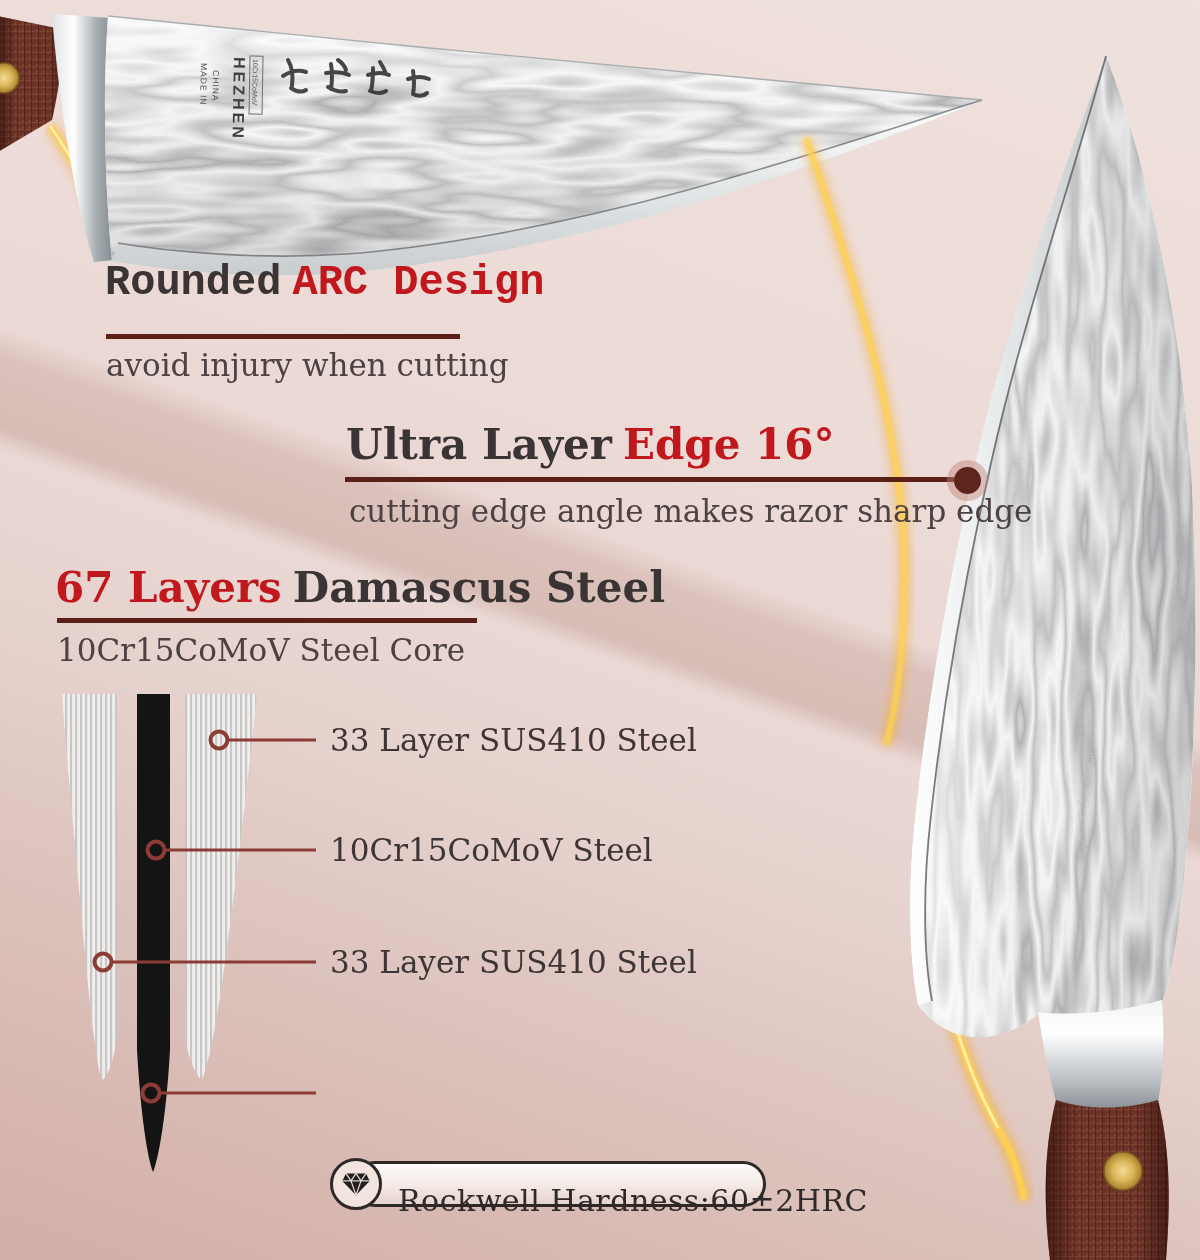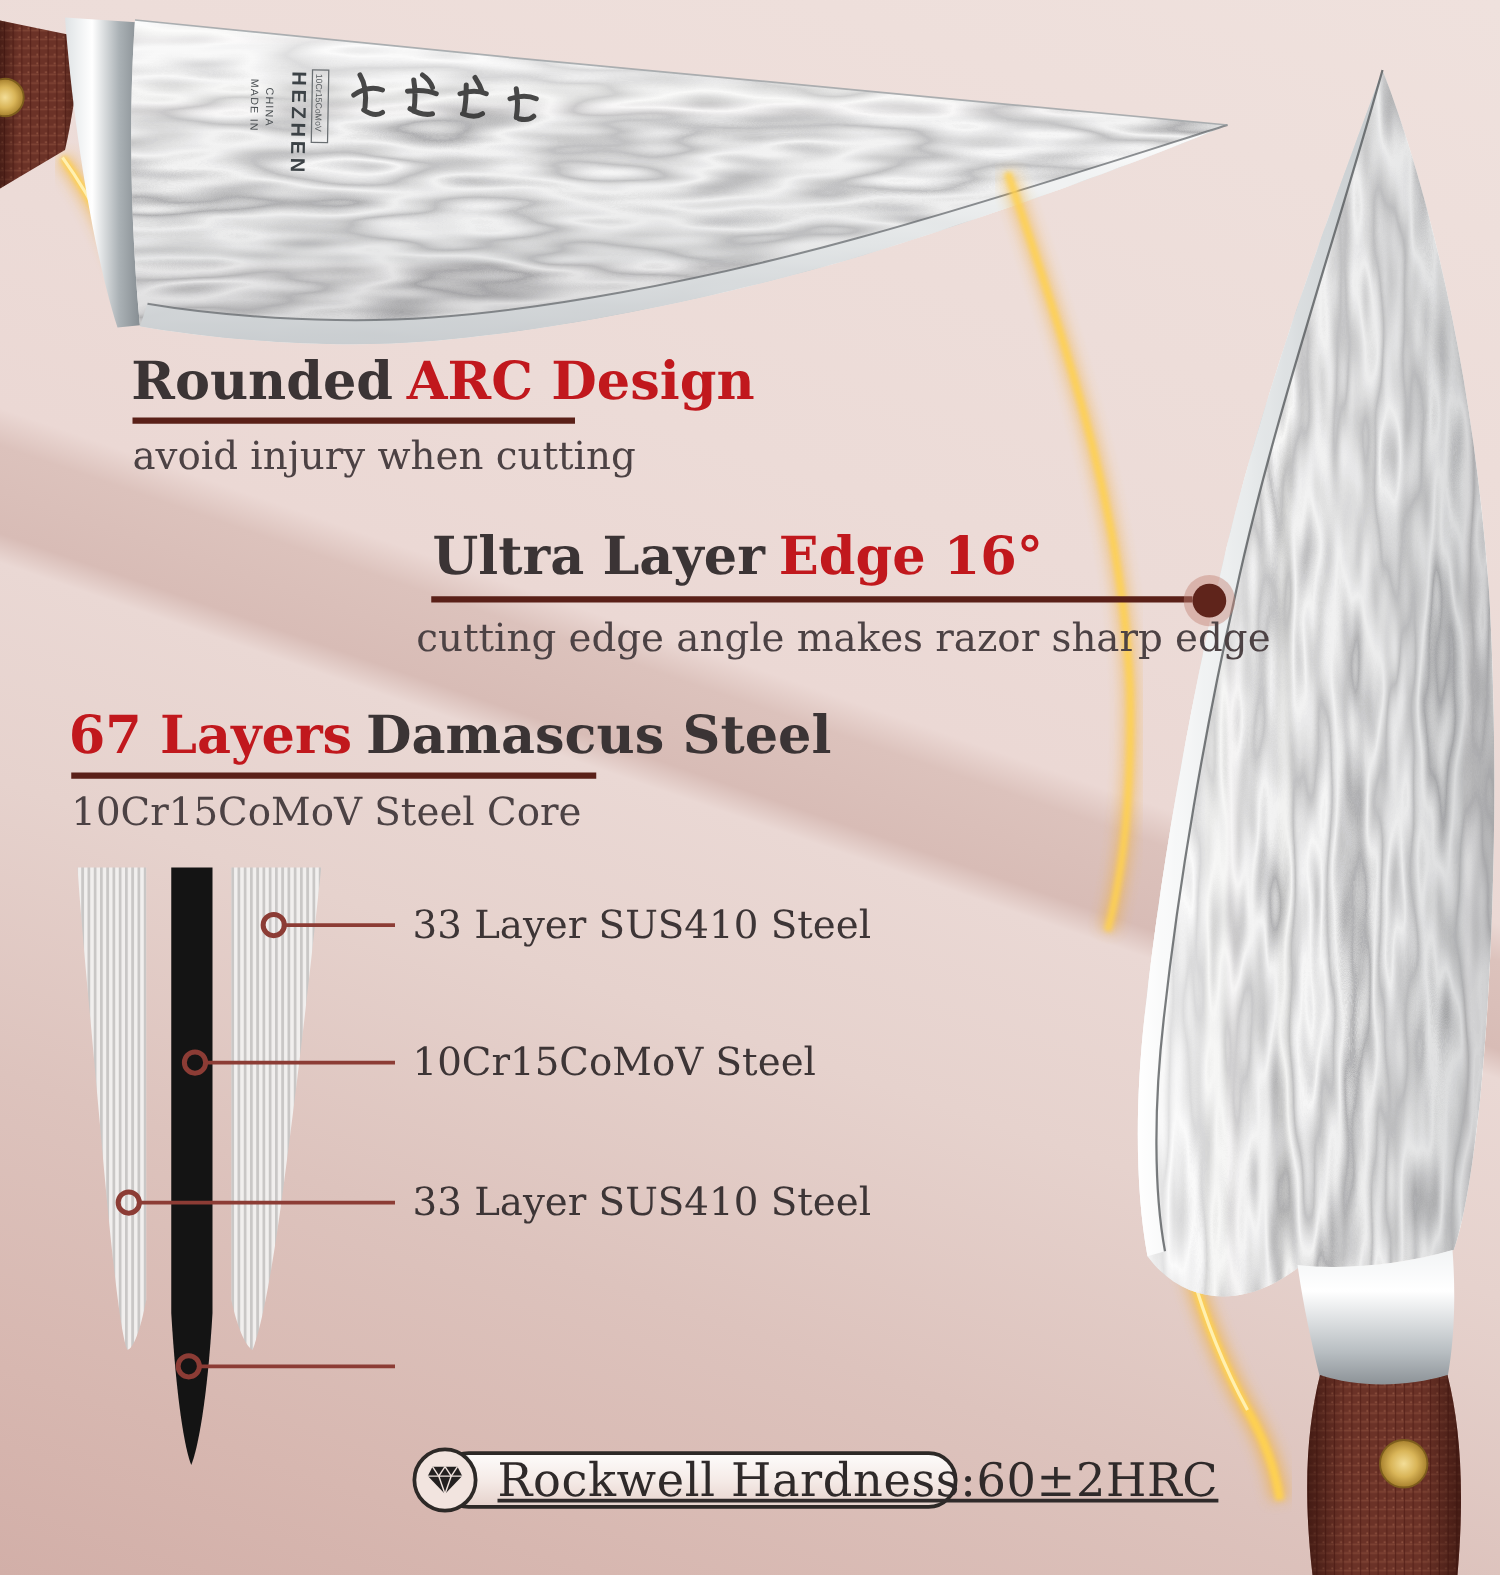--- a/index.html
+++ b/index.html
@@ -27,22 +27,22 @@
   .badge{position:absolute;left:330px;top:1161px;width:436px;height:46px;}
   .badge .pill{
     position:absolute;left:22px;top:0;width:414px;height:46px;border:3px solid #2d2927;border-radius:26px;
     box-sizing:border-box;background:linear-gradient(180deg,#fdfbfa 0%,#f4e9e5 55%,#e6d3cd 100%);
   }
   .badge .gem-circle{
     position:absolute;left:0;top:-3px;width:52px;height:52px;border:3px solid #2d2927;border-radius:50%;
     box-sizing:border-box;background:#f2e4df;display:flex;align-items:center;justify-content:center;
   }
   .badge .txt{
-    position:absolute;left:68px;top:0;height:46px;display:flex;align-items:center;
-    font-size:37px;color:#2f2a2a;letter-spacing:.5px;white-space:nowrap;text-decoration:underline;
+    position:absolute;left:68px;top:16px;height:46px;display:flex;align-items:center;
+    font-size:30px;color:#2f2a2a;letter-spacing:.5px;white-space:nowrap;
   }
 </style>
 </head>
 <body>
 
 <div class="stage">
 
   <svg class="abs" style="left:0;top:0" width="1200" height="1260" viewBox="0 0 1200 1260">
     <defs>
       <filter id="damH" x="-5%" y="-5%" width="110%" height="110%">
@@ -214,32 +214,32 @@
         <circle cx="156" cy="850" r="8.5" stroke-width="4"></circle>
         <line x1="165" y1="850" x2="316" y2="850" stroke-width="3"></line>
         <circle cx="103" cy="962" r="8.5" stroke-width="4"></circle>
         <line x1="112" y1="962" x2="316" y2="962" stroke-width="3"></line>
         <circle cx="151" cy="1093" r="8.5" stroke-width="4"></circle>
         <line x1="160" y1="1093" x2="316" y2="1093" stroke-width="3"></line>
       </g>
     </g>
   </svg>
 
-  <div class="hd" style="left:105px;top:282px;">
+  <div class="hd" style="left:105px;top:260px;font-family:Liberation Mono, monospace;">
     <span class="lead">Rounded</span><span class="accent">ARC Design</span>
   </div>
   <div class="rule" style="left:106px;top:334px;width:354px;"></div>
   <div class="sub" style="left:106px;top:348px;text-align:center;">avoid injury when cutting</div>
 
   <div class="hd" style="left:346px;top:422px;">
     <span class="lead">Ultra Layer</span><span class="accent">Edge 16°</span>
   </div>
   <div class="rule" style="left:345px;top:477px;width:609px;"></div>
   <div class="edge-dot"></div>
-  <div class="sub" style="left:333px;top:494px;">cutting edge angle makes razor sharp edge</div>
+  <div class="sub" style="left:349px;top:494px;">cutting edge angle makes razor sharp edge</div>
 
   <div class="hd" style="left:55px;top:565px;">
     <span class="lead accent">67 Layers</span><span>Damascus Steel</span>
   </div>
   <div class="rule" style="left:57px;top:618px;width:420px;"></div>
   <div class="sub" style="left:57px;top:633px;">10Cr15CoMoV Steel Core</div>
 
   <div class="lbl" style="left:330px;top:723px;">33 Layer SUS410 Steel</div>
   <div class="lbl" style="left:330px;top:833px;">10Cr15CoMoV Steel</div>
   <div class="lbl" style="left:330px;top:945px;">33 Layer SUS410 Steel</div>

